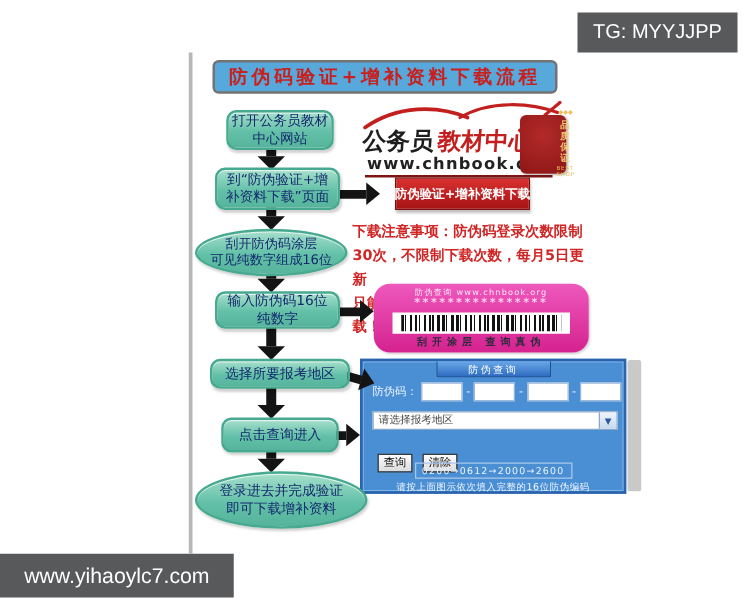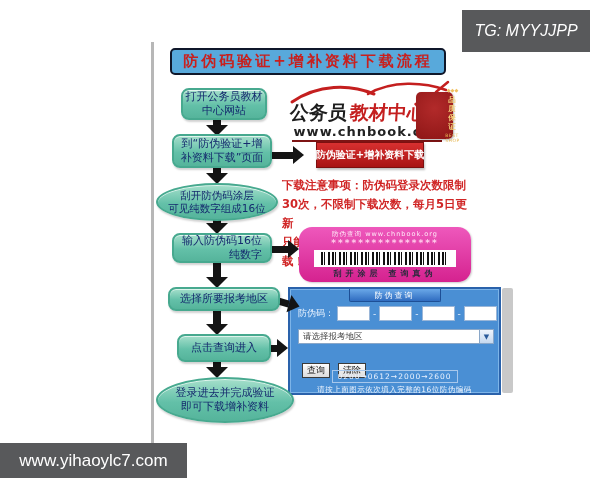--- a/index.html
+++ b/index.html
@@ -7,48 +7,48 @@
   .canvas {
     position:relative; width:600px; height:480px; background:#ffffff;
     overflow:hidden; font-family:"DejaVu Sans", sans-serif;
   }
   
   .badge {
     position:absolute; background:#58595b; color:#fff;
     display:flex; align-items:center; justify-content:center;
     font-family:"Liberation Sans","DejaVu Sans",sans-serif;
   }
-  .badge.tg { left:462px; top:10px; width:128px; height:42px; font-size:16px;font-style:italic; }
+  .badge.tg { left:462px; top:10px; width:128px; height:32px; font-size:16px; }
   .badge.site { left:0; top:443px; width:187px; height:35px; font-size:17px; }
 
   
   .left-rule { position:absolute; left:151px; top:42px; width:3px; height:401px; background:#b7b7b7; }
 
   
   .title-box {
     position:absolute; left:170px; top:48px; width:276px; height:27px;
-    background:#58a9db; border:2px solid #0f172a; border-radius:5px;
+    background:#58a9db; border:2px solid #737373; border-radius:5px;
     color:#c8201e; font-weight:bold; font-size:15px; letter-spacing:3px;
     display:flex; align-items:center; justify-content:center; white-space:nowrap;
   }
 
   
   .node {
     position:absolute; display:flex; align-items:center; justify-content:center;
     background:linear-gradient(180deg,#a5dfcb 0%,#63c0a8 55%,#55b49b 100%);
     border:2px solid #47a98f; border-radius:8px;
     box-shadow:inset 0 1px 0 rgba(255,255,255,.65), 1px 2px 2px rgba(0,0,0,.18);
     color:#142a6e; font-weight:normal; font-size:11px; line-height:14px;
     text-align:center; white-space:pre-line; z-index:2;
   }
   .node.ellipse { border-radius:50%; }
   .n1 { left:181px; top:88px;  width:86px;  height:32px; }
   .n2 { left:172px; top:134px; width:100px; height:34px; }
   .n3 { left:156px; top:183px; width:122px; height:38px; font-size:10.5px; line-height:13px; }
-  .n4 { left:172px; top:233px; width:100px; height:30px;text-align:right; }
+  .n4 { left:172px; top:233px; width:100px; height:30px; }
   .n5 { left:168px; top:287px; width:112px; height:24px; }
   .n6 { left:177px; top:334px; width:94px;  height:28px; }
   .n7 { left:156px; top:377px; width:138px; height:46px; font-size:11px; }
 
   
   .arrow-v { position:absolute; width:22px; display:flex; flex-direction:column; align-items:center; z-index:1; }
   .arrow-v .stem { width:8px; background:#141414; flex:1; }
   .arrow-v .head { width:0; height:0; border-left:11px solid transparent; border-right:11px solid transparent; border-top:11px solid #141414; }
   .av1 { left:206px; top:120px; height:16px; }
   .av2 { left:206px; top:166px; height:18px; }

